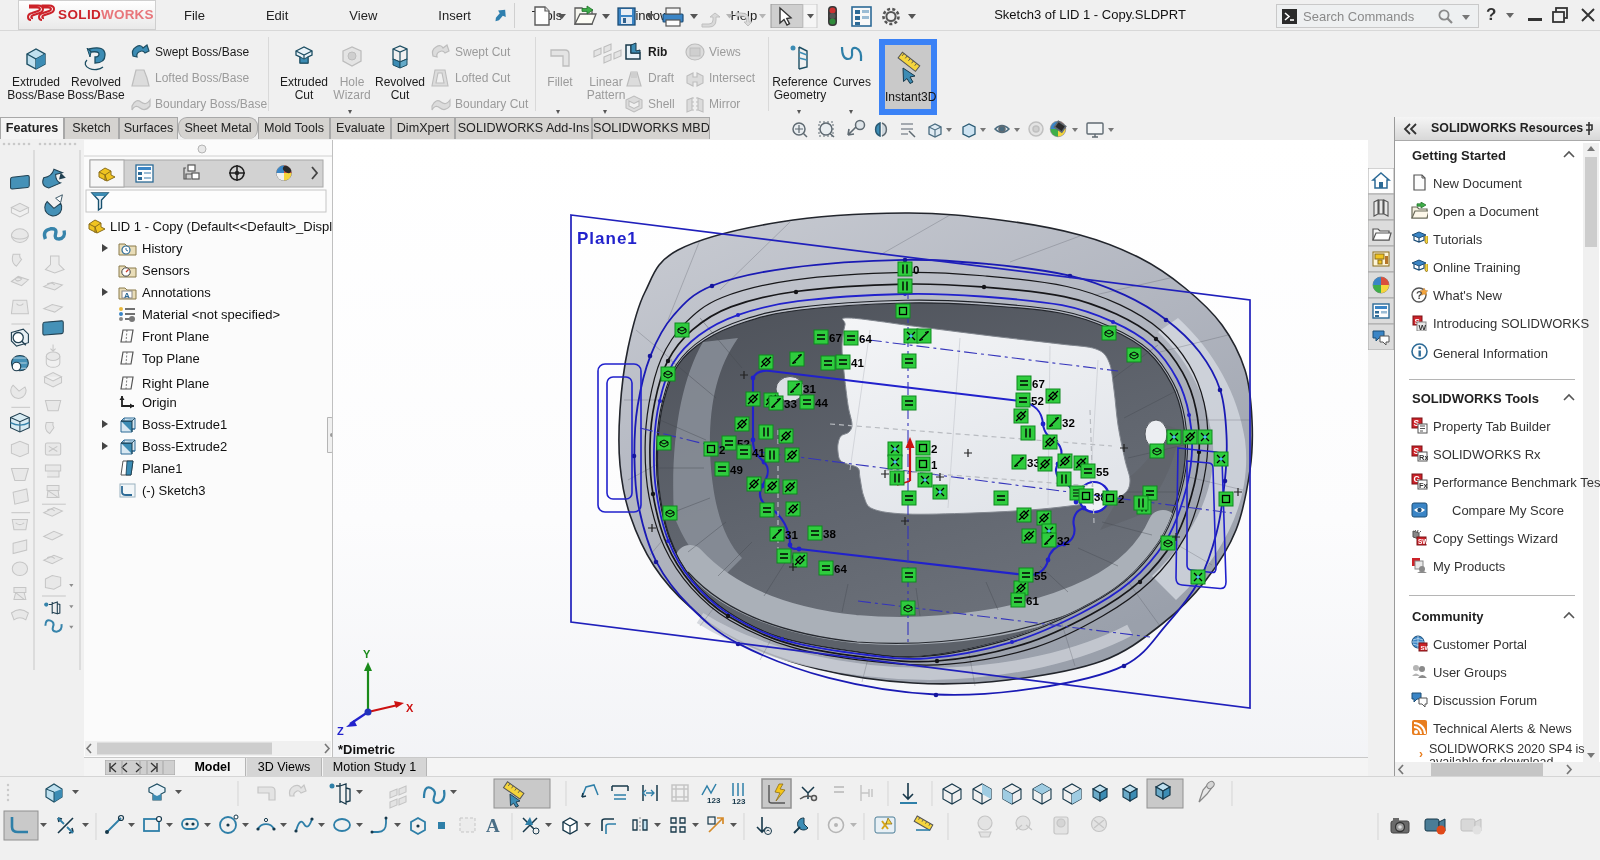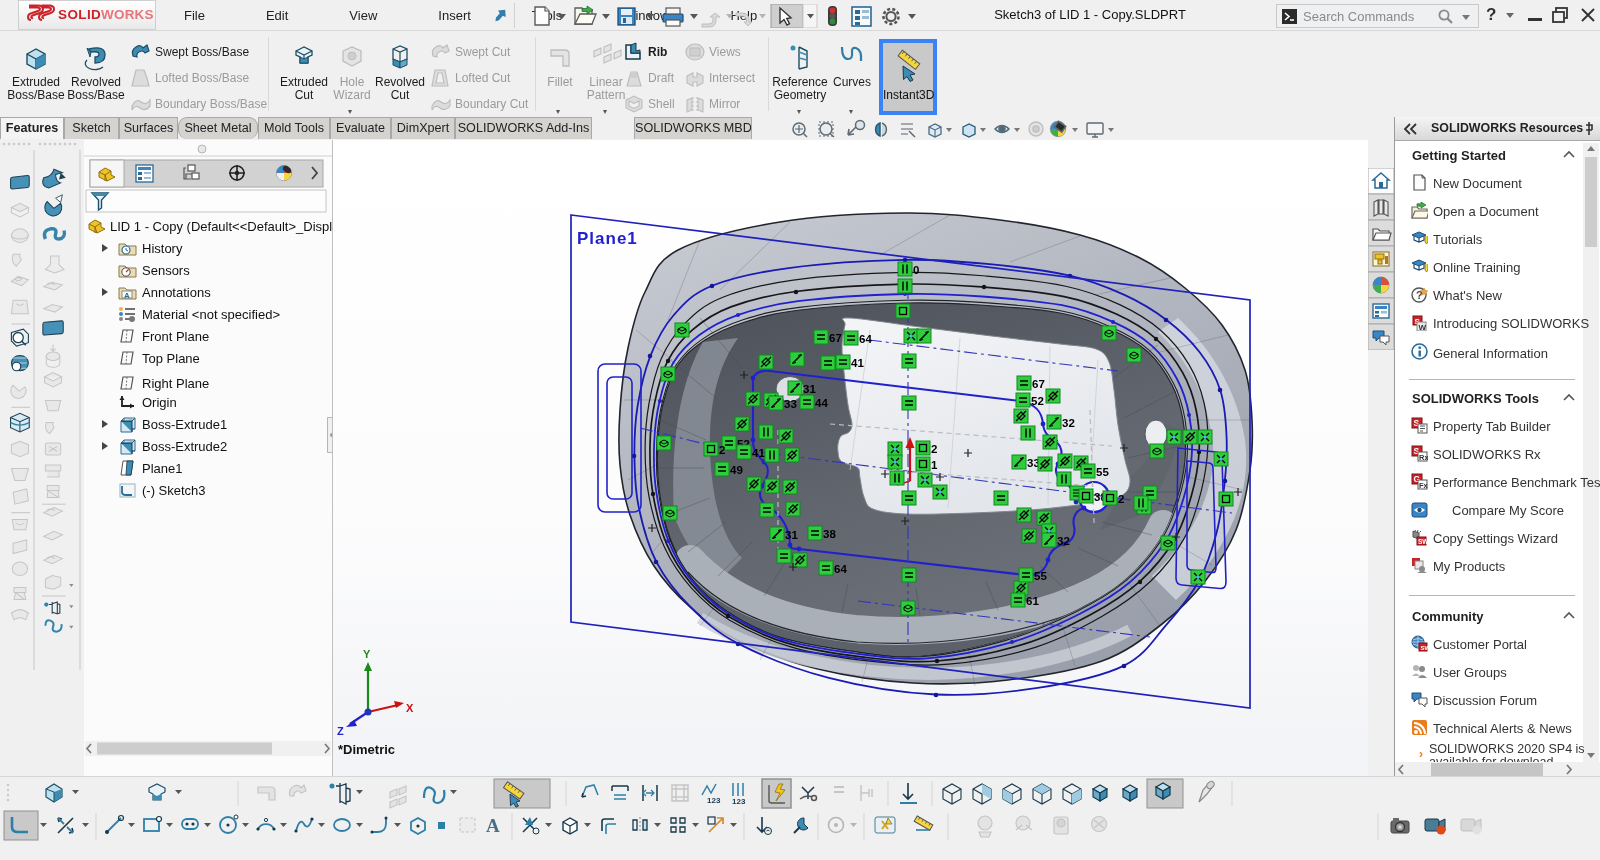--- a/index.html
+++ b/index.html
@@ -289,41 +289,41 @@
       <div>Reference<br>Geometry</div>
       <div style="position:absolute;left:29px;top:62px;" class="dropv">▾</div>
     </div>
     <div class="rbig" style="left:824px;width:56px;">
       <svg width="30" height="30" viewBox="0 0 30 30">
           <path d="M5 4 Q5 16 11 16 Q16 16 15 9 Q14.5 4 19 5 Q25 7 24 18" fill="none" stroke="#2e7fa8" stroke-width="2.2"></path>
         </svg>
       <div>Curves</div>
       <div style="position:absolute;left:25px;top:62px;" class="dropv">▾</div>
     </div>
-    <div class="abs" style="left:879px;top:8px;width:58px;height:76px;background:#c9c9c9;border:4px solid #3b82f6;text-align:center;font-size:12px;color:#111;">
+    <div class="abs" style="left:879px;top:8px;width:58px;height:76px;background:#c9c9c9;border:6px solid #3b82f6;text-align:center;font-size:12px;color:#111;">
       <svg width="34" height="34" viewBox="0 0 34 34" style="margin-top:5px;">
           <g transform="rotate(38 17 13)">
             <rect x="6" y="8" width="22" height="7" fill="#f5d53c" stroke="#555" stroke-width="1"></rect>
             <path d="M8 8 l0 3 M12 8 l0 3 M16 8 l0 3 M20 8 l0 3 M24 8 l0 3" stroke="#555" stroke-width="0.9"></path>
           </g>
           <path d="M12 18 L24 26 l-5 1 l3 5 l-3 1.5 l-3 -5 l-3.5 3 z" fill="#3c8cb4" stroke="#17384a" stroke-width="1"></path>
         </svg>
       <div style="margin-top:3px;">Instant3D</div>
     </div>
   </div>
   <div id="tabrow">
     <div class="ctab active" style="left:0;width:64px;">Features</div>
     <div class="ctab" style="left:64px;width:55px;">Sketch</div>
     <div class="ctab" style="left:119px;width:59px;">Surfaces</div>
     <div class="ctab" style="left:178px;width:80px;border-radius:9px;">Sheet Metal</div>
     <div class="ctab" style="left:258px;width:72px;">Mold Tools</div>
     <div class="ctab" style="left:330px;width:61px;">Evaluate</div>
     <div class="ctab" style="left:391px;width:64px;">DimXpert</div>
     <div class="ctab" style="left:455px;width:137px;">SOLIDWORKS Add-Ins</div>
-    <div class="ctab" style="left:592px;width:118px;margin-left:42px;">SOLIDWORKS MBD</div>
+    <div class="ctab" style="left:592px;width:118px;">SOLIDWORKS MBD</div>
 
     <svg class="abs" style="left:788px;top:2px;" width="350" height="22" viewBox="0 0 350 22">
       <g stroke="#5f6a72" fill="none" stroke-width="1.5">
         <circle cx="11" cy="10" r="6" fill="#e9edf0"></circle>
           <path d="M11 6 L11 14 M7 10 L15 10" stroke-width="1.2"></path>
           <path d="M15.5 14.5 L19 18"></path>
         <circle cx="38" cy="10" r="6" fill="#e9edf0"></circle>
           <path d="M42 14.5 L46 18"></path>
           <rect x="31" y="3" width="14" height="14" stroke-dasharray="2 2" stroke-width="1"></rect>
         <path d="M60 16 L70 6 M60 16 l6 -1 m-6 1 l1 -6" stroke-width="1.6"></path>
@@ -1426,20 +1426,38 @@
 
     <div class="abs" style="left:0px;top:645px;width:205px;height:15px;background:#f0f0f0;">
       <svg width="205" height="15">
           <path d="M8 3 l-4 4.5 l4 4.5" fill="none" stroke="#777" stroke-width="1.7"></path>
           <rect x="36" y="1" width="112" height="13" fill="#c5c5c5"></rect>
           <path d="M172 3 l4 4.5 l-4 4.5" fill="none" stroke="#777" stroke-width="1.7"></path>
         </svg>
     </div>
   </div>
 
+  <div class="abs" style="left:84px;top:757px;width:1284px;height:19px;background:#f4f4f4;border-top:1px solid #c9c9c9;">
+    <svg class="abs" style="left:21px;top:2px;" width="70" height="15" viewBox="0 0 70 15">
+        <rect x="0" y="0" width="70" height="15" fill="#cfcfcf" stroke="#a5a5a5"></rect>
+        <g stroke="#333" stroke-width="1.3" fill="none">
+          <path d="M5 3 l0 9 M11 3 l-5 4.5 l5 4.5"></path>
+          <path d="M22 3 l-5 4.5 l5 4.5"></path>
+          <path d="M31 3 l5 4.5 l-5 4.5"></path>
+          <path d="M46 3 l5 4.5 l-5 4.5 M52 3 l0 9"></path>
+        </g>
+        <line x1="17" y1="1" x2="17" y2="14" stroke="#a5a5a5"></line>
+        <line x1="35" y1="1" x2="35" y2="14" stroke="#a5a5a5"></line>
+        <line x1="42" y1="1" x2="42" y2="14" stroke="#a5a5a5"></line>
+        <line x1="58" y1="1" x2="58" y2="14" stroke="#a5a5a5"></line>
+      </svg>
+    <div class="abs" style="left:96px;top:0px;width:66px;height:18px;background:#f4f4f4;font-size:12.5px;font-weight:bold;text-align:center;line-height:18px;border-right:1px solid #b5b5b5;">Model</div>
+    <div class="abs" style="left:162px;top:0px;width:76px;height:18px;background:#d5d5d5;font-size:12.5px;text-align:center;line-height:18px;border-right:1px solid #b5b5b5;border-left:1px solid #e8e8e8;">3D Views</div>
+    <div class="abs" style="left:239px;top:0px;width:104px;height:18px;background:#d5d5d5;font-size:12.5px;text-align:center;line-height:18px;border-right:1px solid #b5b5b5;">Motion Study 1</div>
+  </div>
   <div id="btoolbar1">
     <svg width="1600" height="33" viewBox="0 0 1600 33">
       <g fill="#c9c9c9">
           <circle cx="8" cy="8" r="1.2"></circle>
           <circle cx="8" cy="13" r="1.2"></circle>
           <circle cx="8" cy="18" r="1.2"></circle>
           <circle cx="8" cy="23" r="1.2"></circle>
         </g>
       <g transform="translate(42,4)">
           <path d="M4 8 L12 3 L20 8 L20 16 L12 21 L4 16 Z" fill="#bfe0ef" stroke="#1d4e63" stroke-width="1.2"></path>

